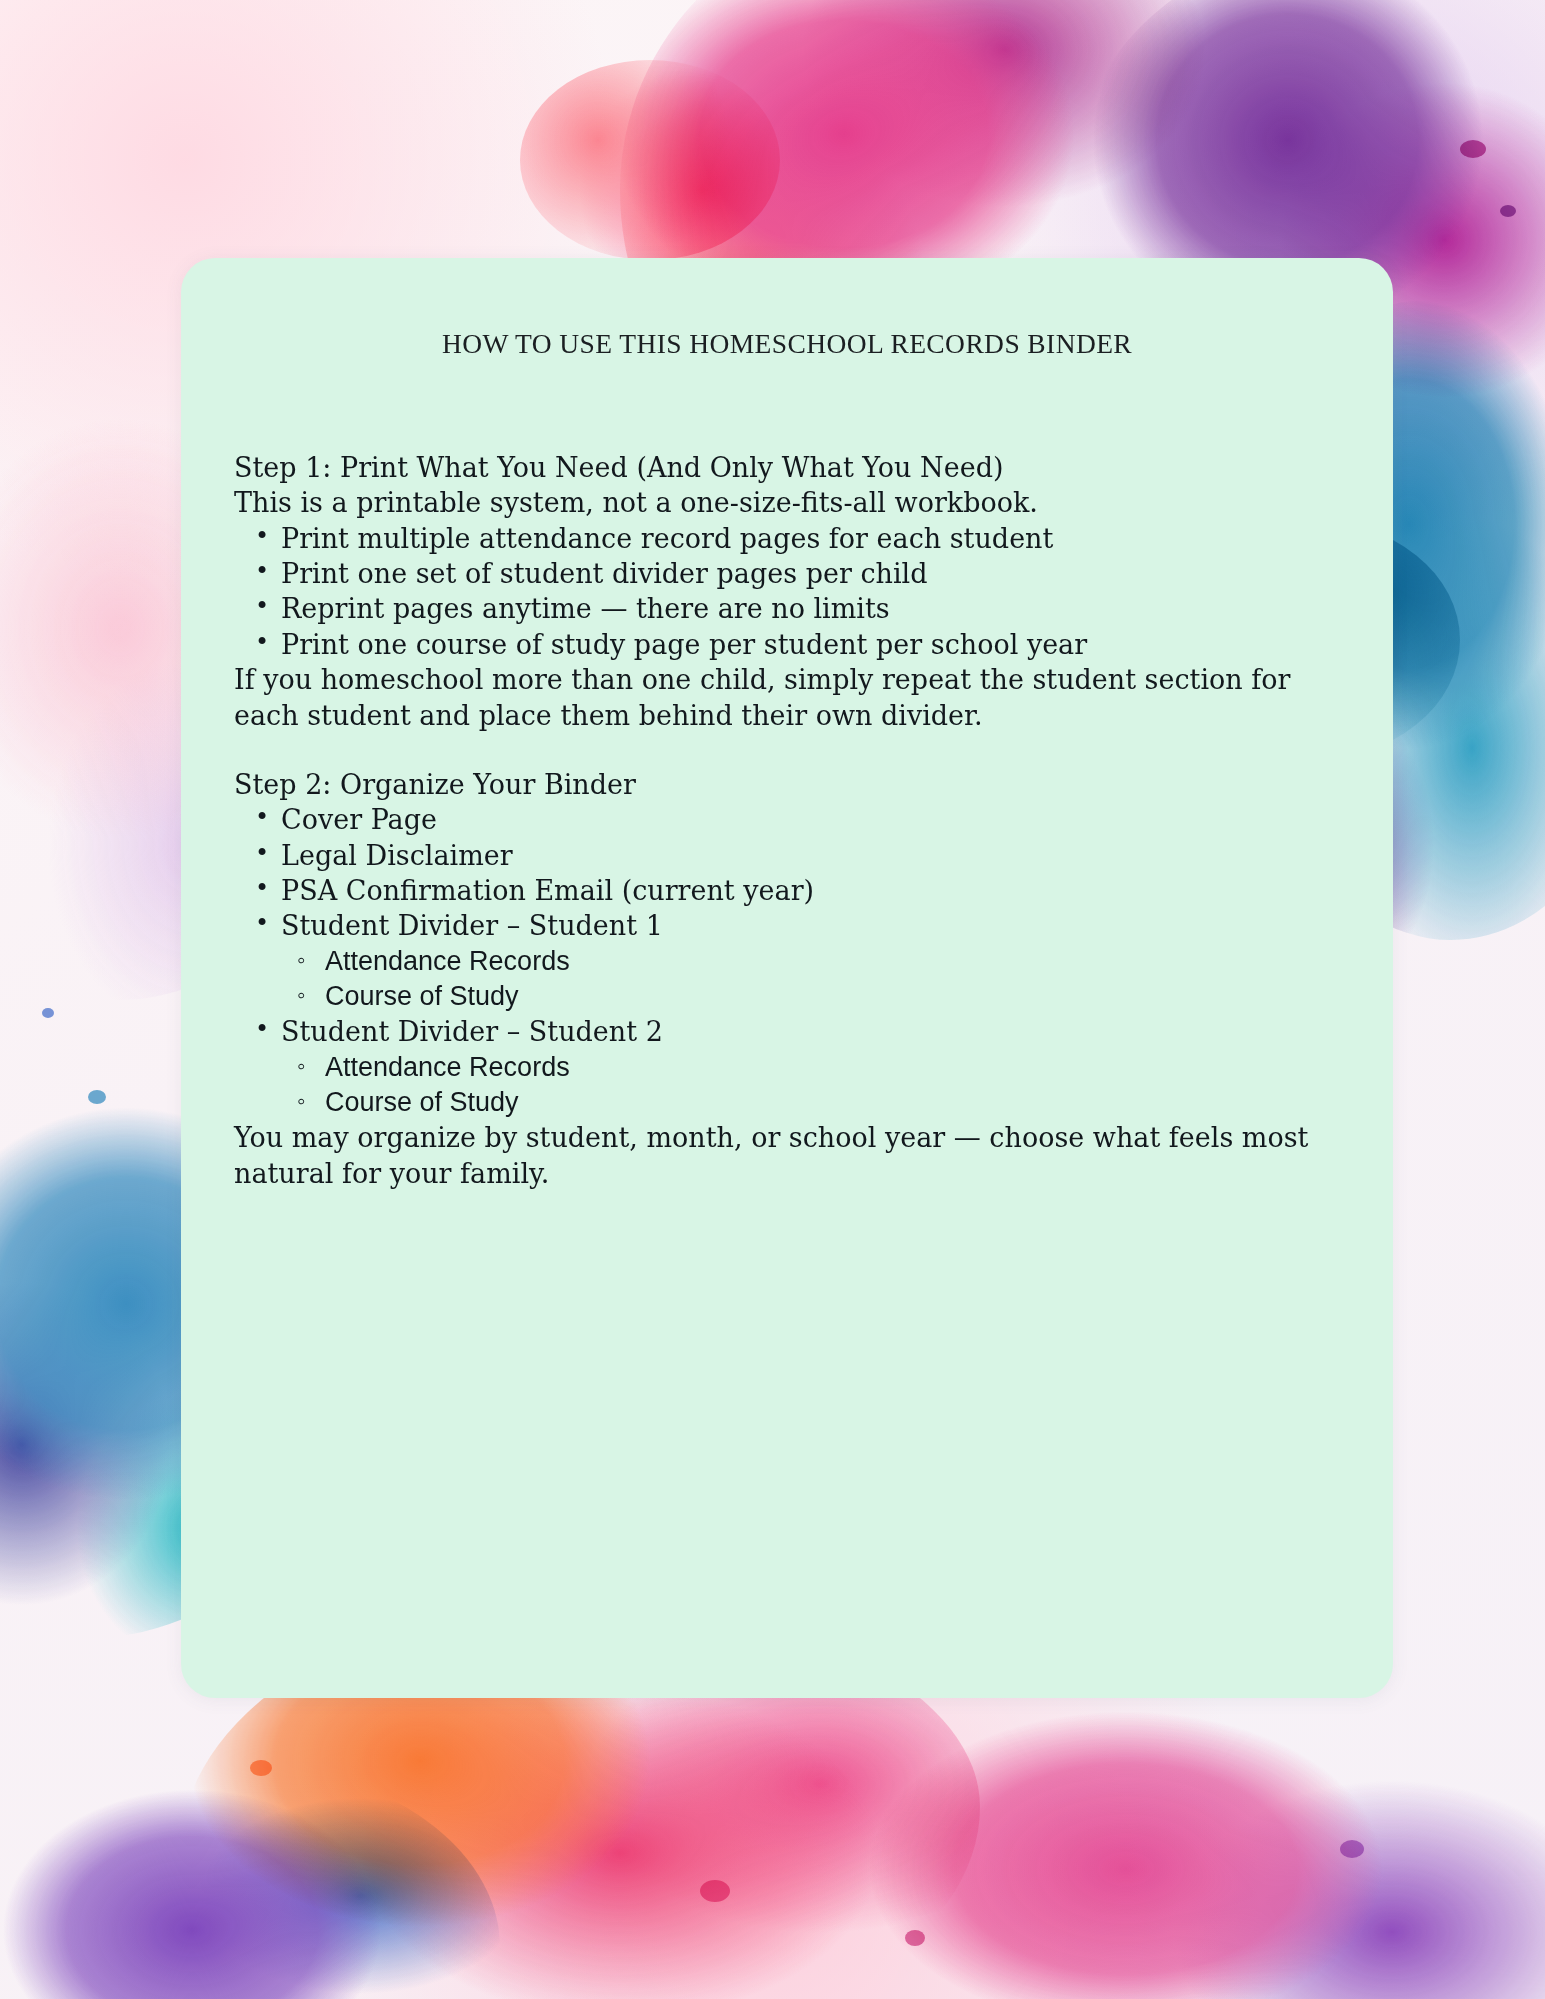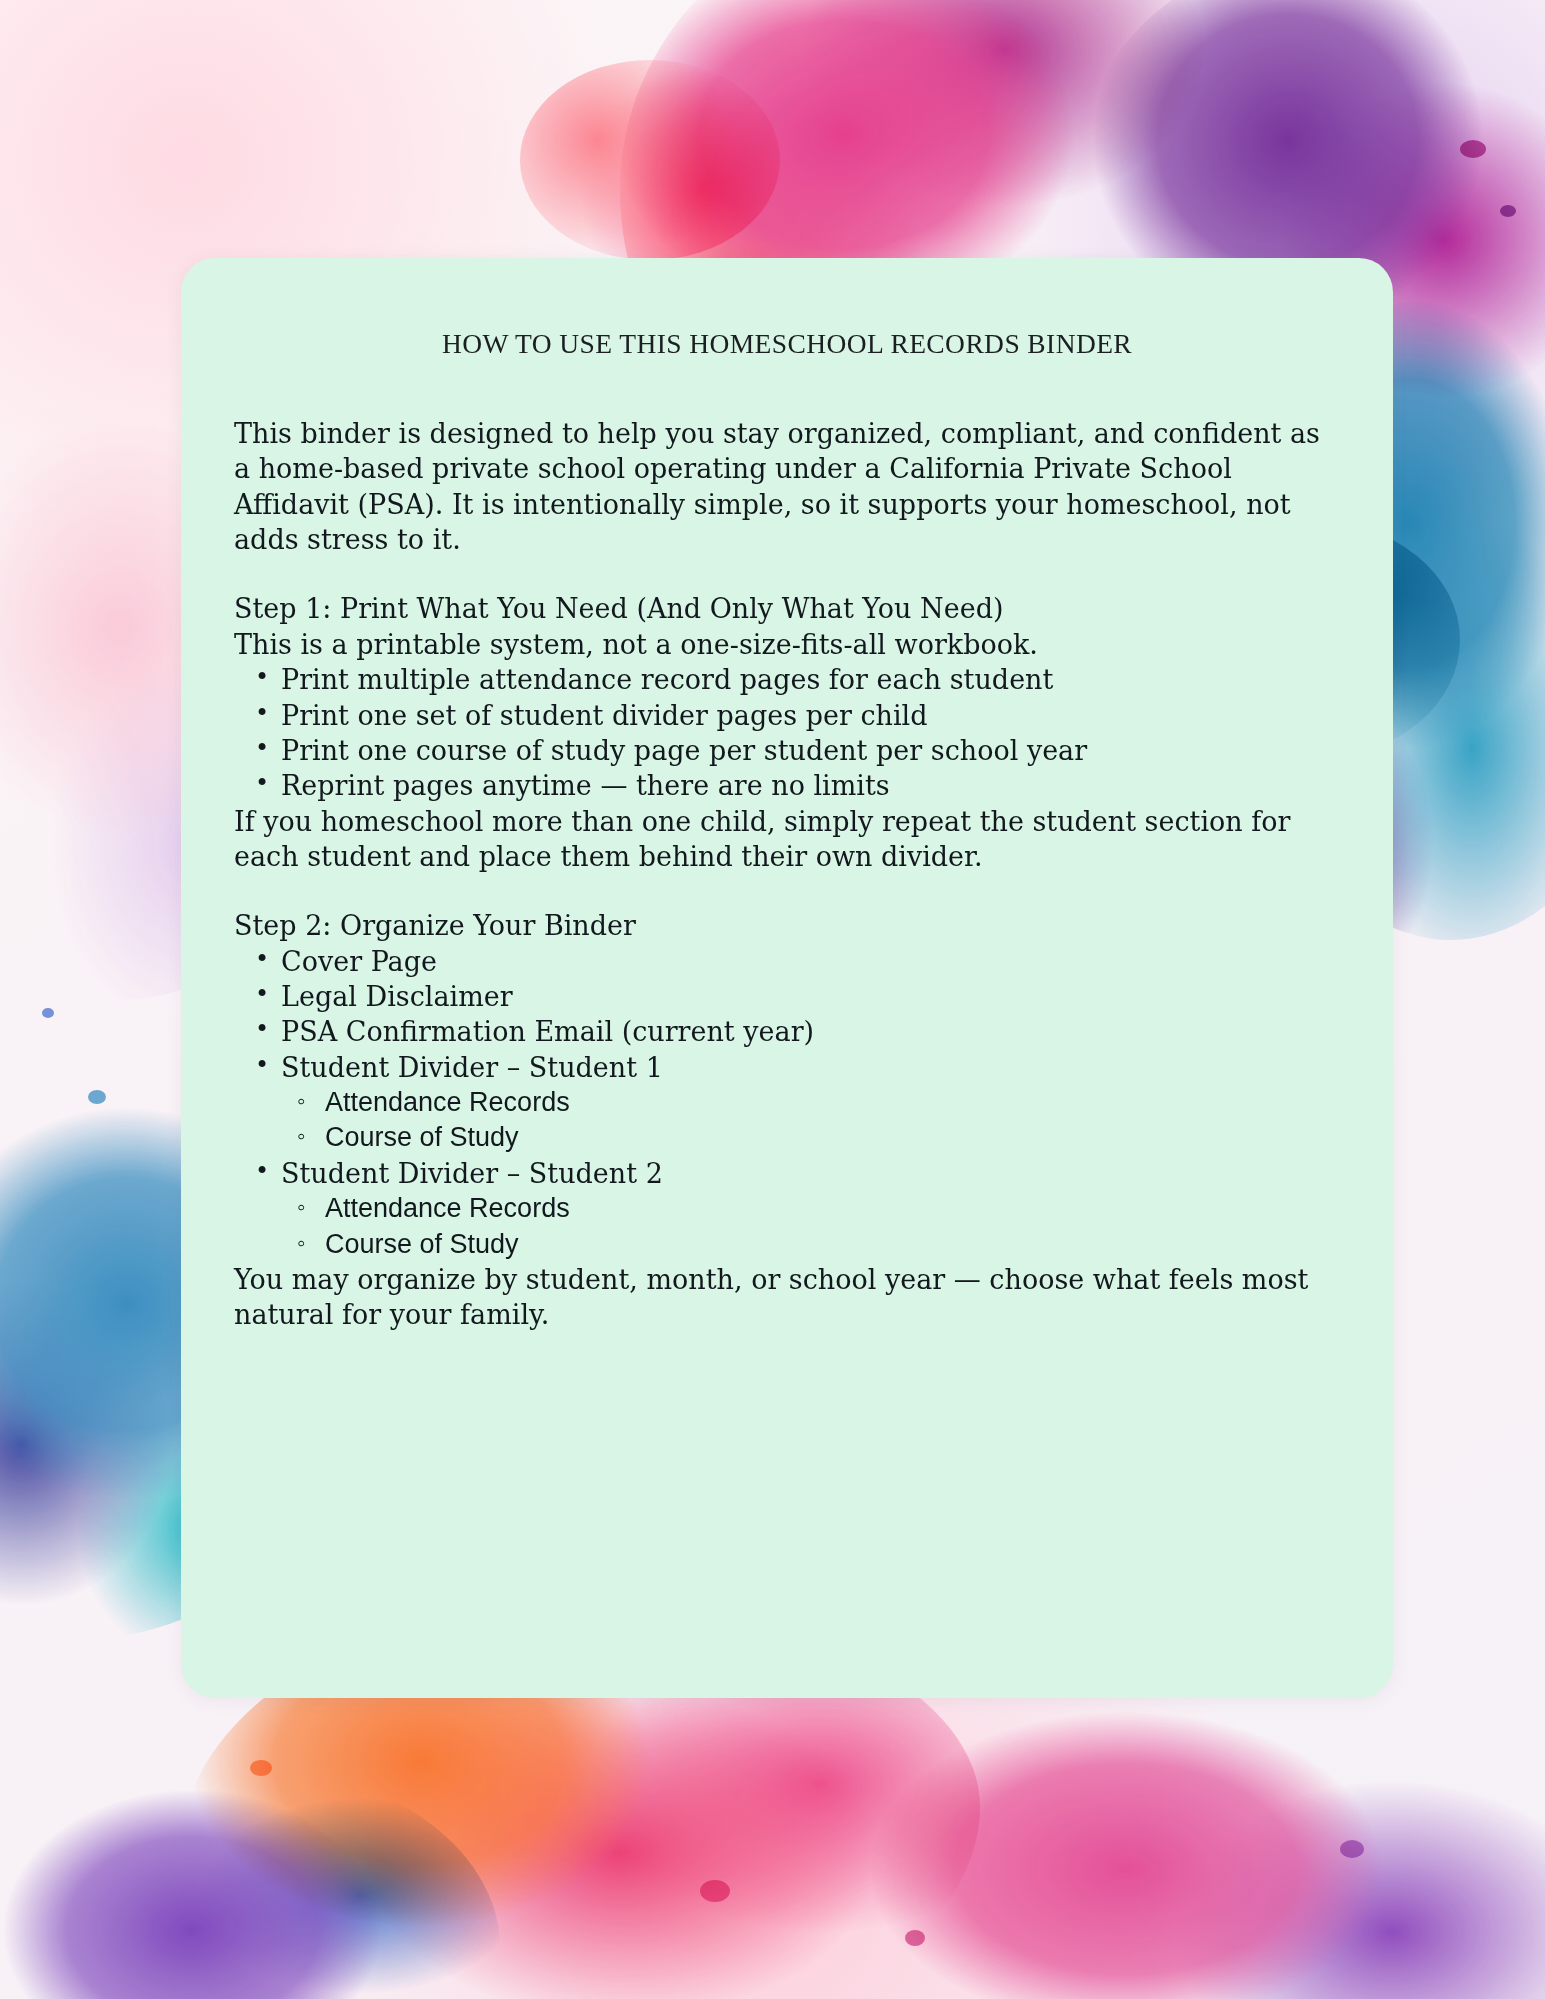--- a/index.html
+++ b/index.html
@@ -224,32 +224,31 @@
   <div class="speck" style="left:1340px;top:1840px;width:24px;height:18px;background:#a03fc0;opacity:.6;"></div>
   <div class="speck" style="left:250px;top:1760px;width:22px;height:16px;background:#ff7a2a;opacity:.65;"></div>
 </div>
 
 <div class="card">
 
   <h1 class="doc-title">HOW TO USE THIS HOMESCHOOL RECORDS BINDER</h1>
 
   <div class="spacer-lg"></div>
 
-  <p class="body-text para">This binder is designed to help you stay organized, compliant, and confident as a home-based private school operating under a California Private School Affidavit (PSA). It is intentionally simple, so it supports your homeschool, not adds stress to it.</p>
 
   <div class="spacer-md"></div>
 
   <p class="body-text para">Step 1: Print What You Need (And Only What You Need)</p>
   <p class="body-text para">This is a printable system, not a one-size-fits-all workbook.</p>
 
   <ul class="bullets">
     <li>Print multiple attendance record pages for each student</li>
     <li>Print one set of student divider pages per child</li>
+    <li>Reprint pages anytime — there are no limits</li>
     <li>Print one course of study page per student per school year</li>
-    <li>Reprint pages anytime — there are no limits</li>
   </ul>
 
   <p class="body-text para">If you homeschool more than one child, simply repeat the student section for each student and place them behind their own divider.</p>
 
   <div class="spacer-md"></div>
 
   <p class="body-text para">Step 2: Organize Your Binder</p>
 
   <ul class="bullets">
     <li><span>Cover Page</span></li>

